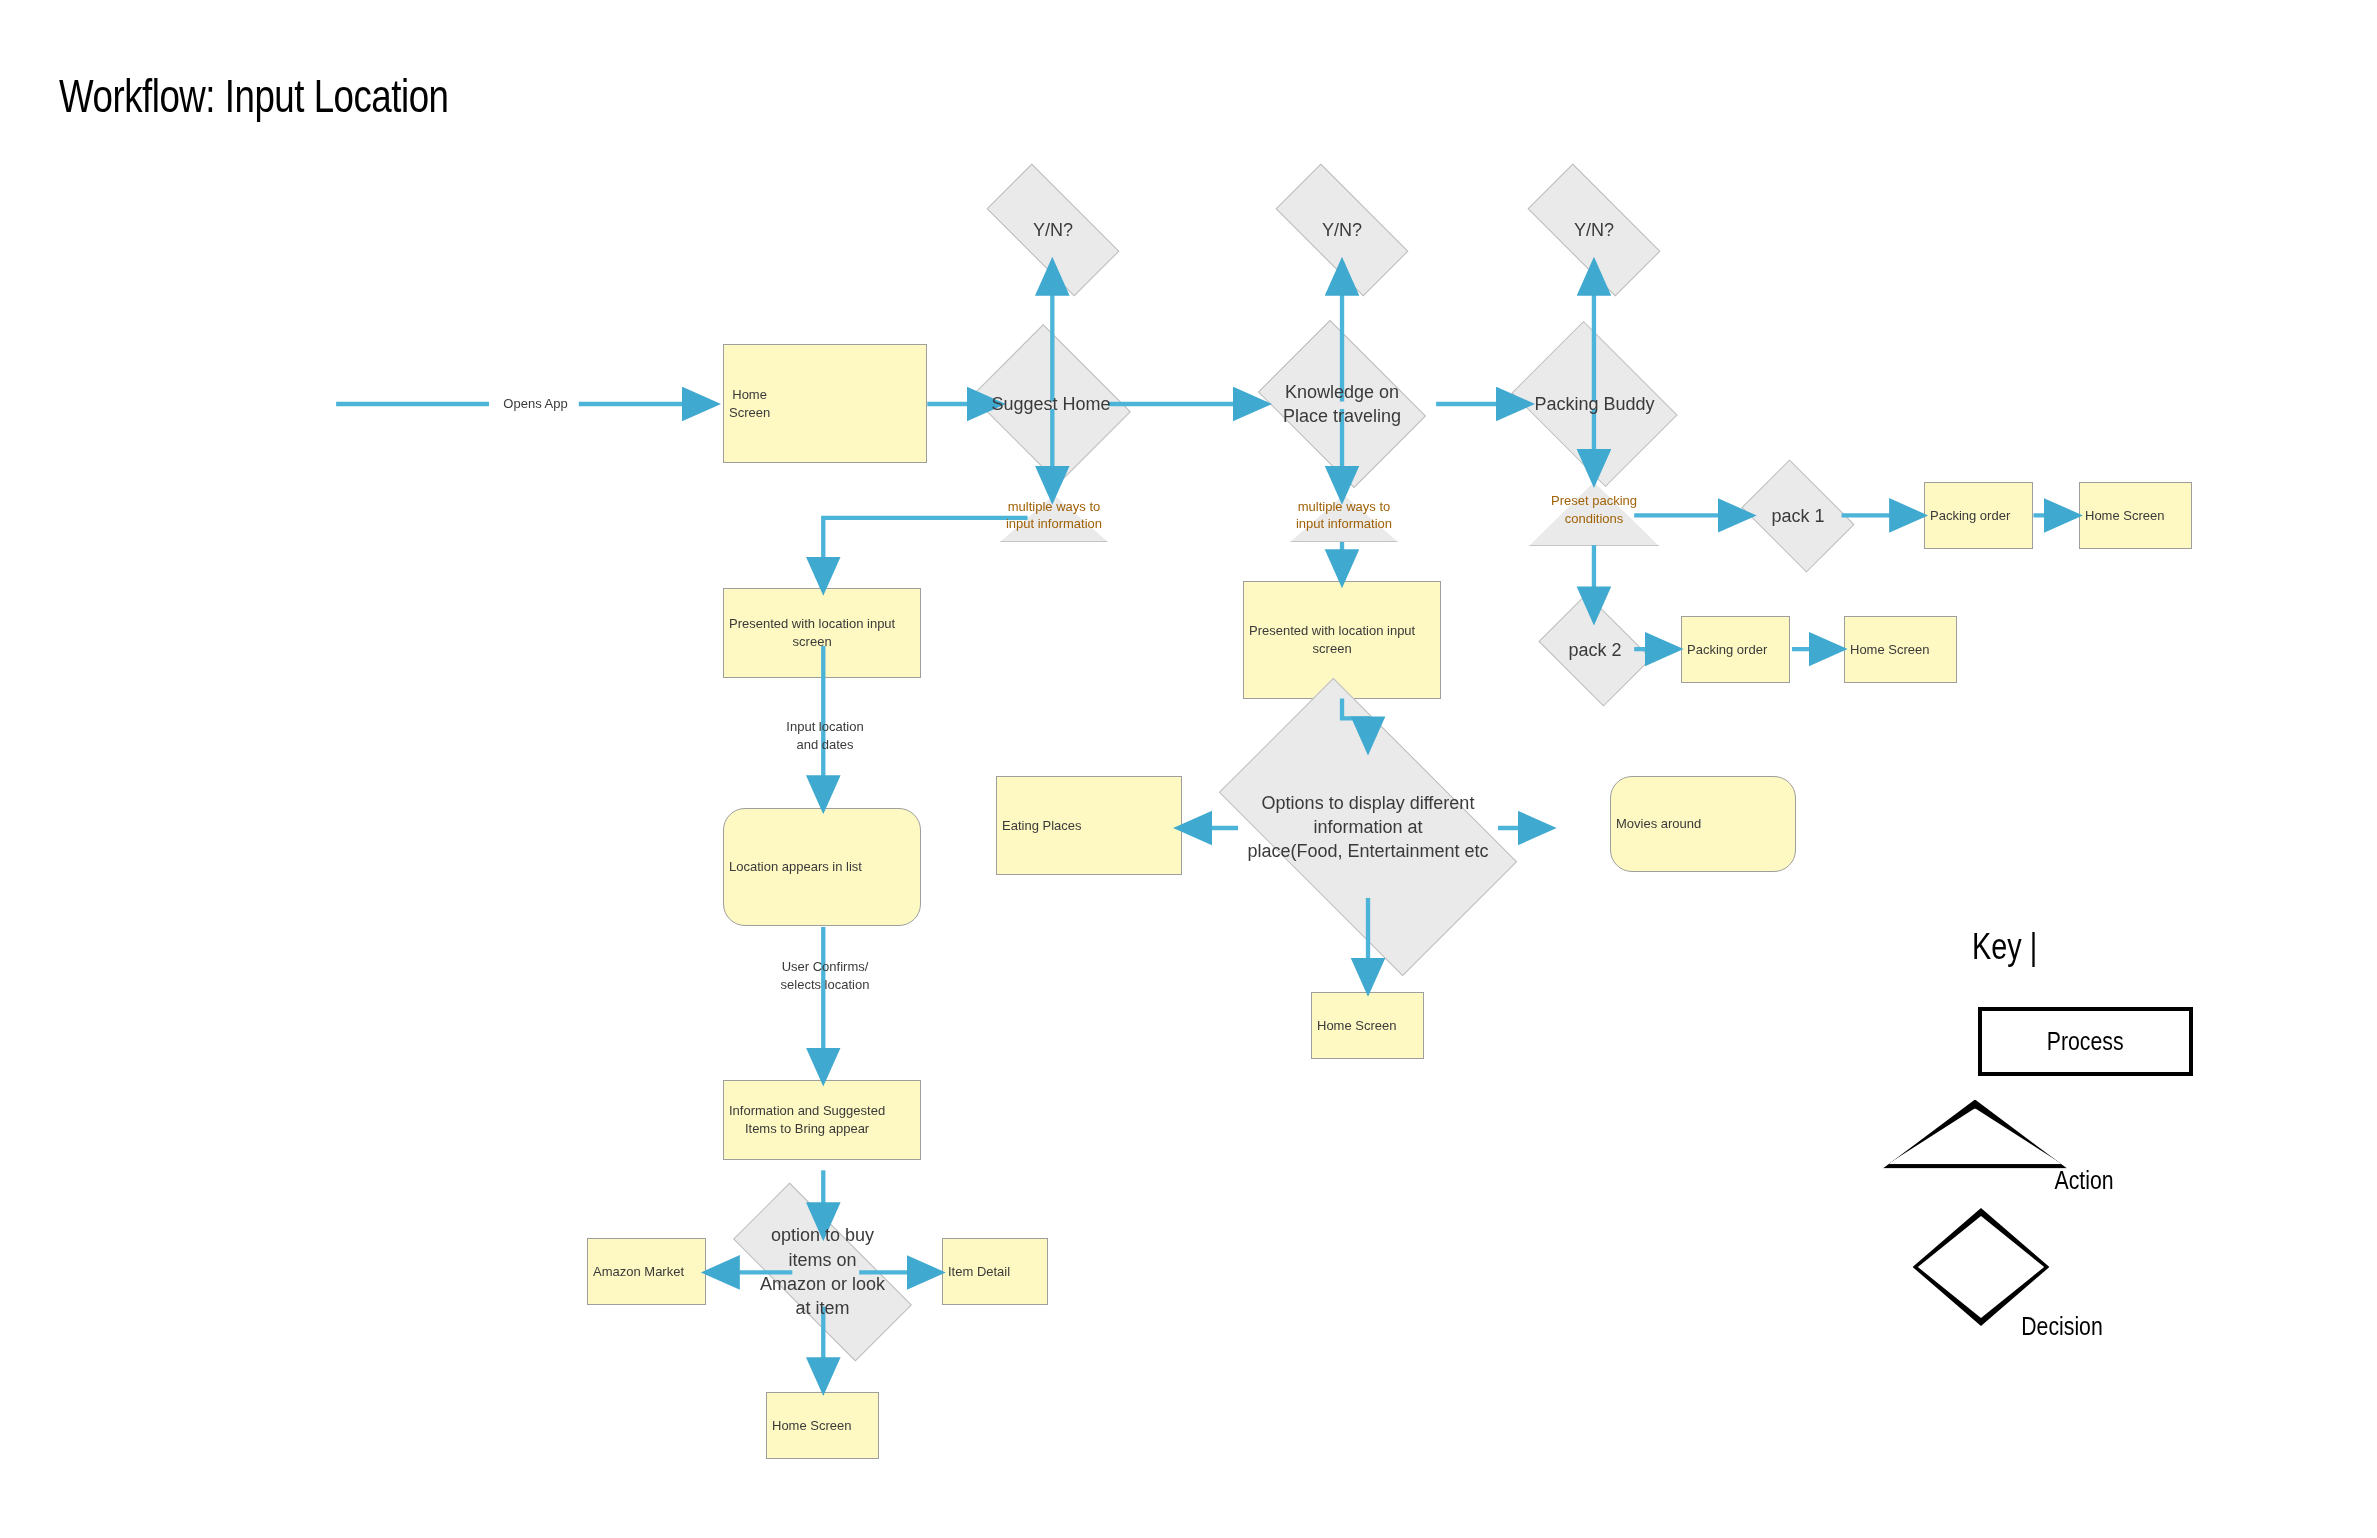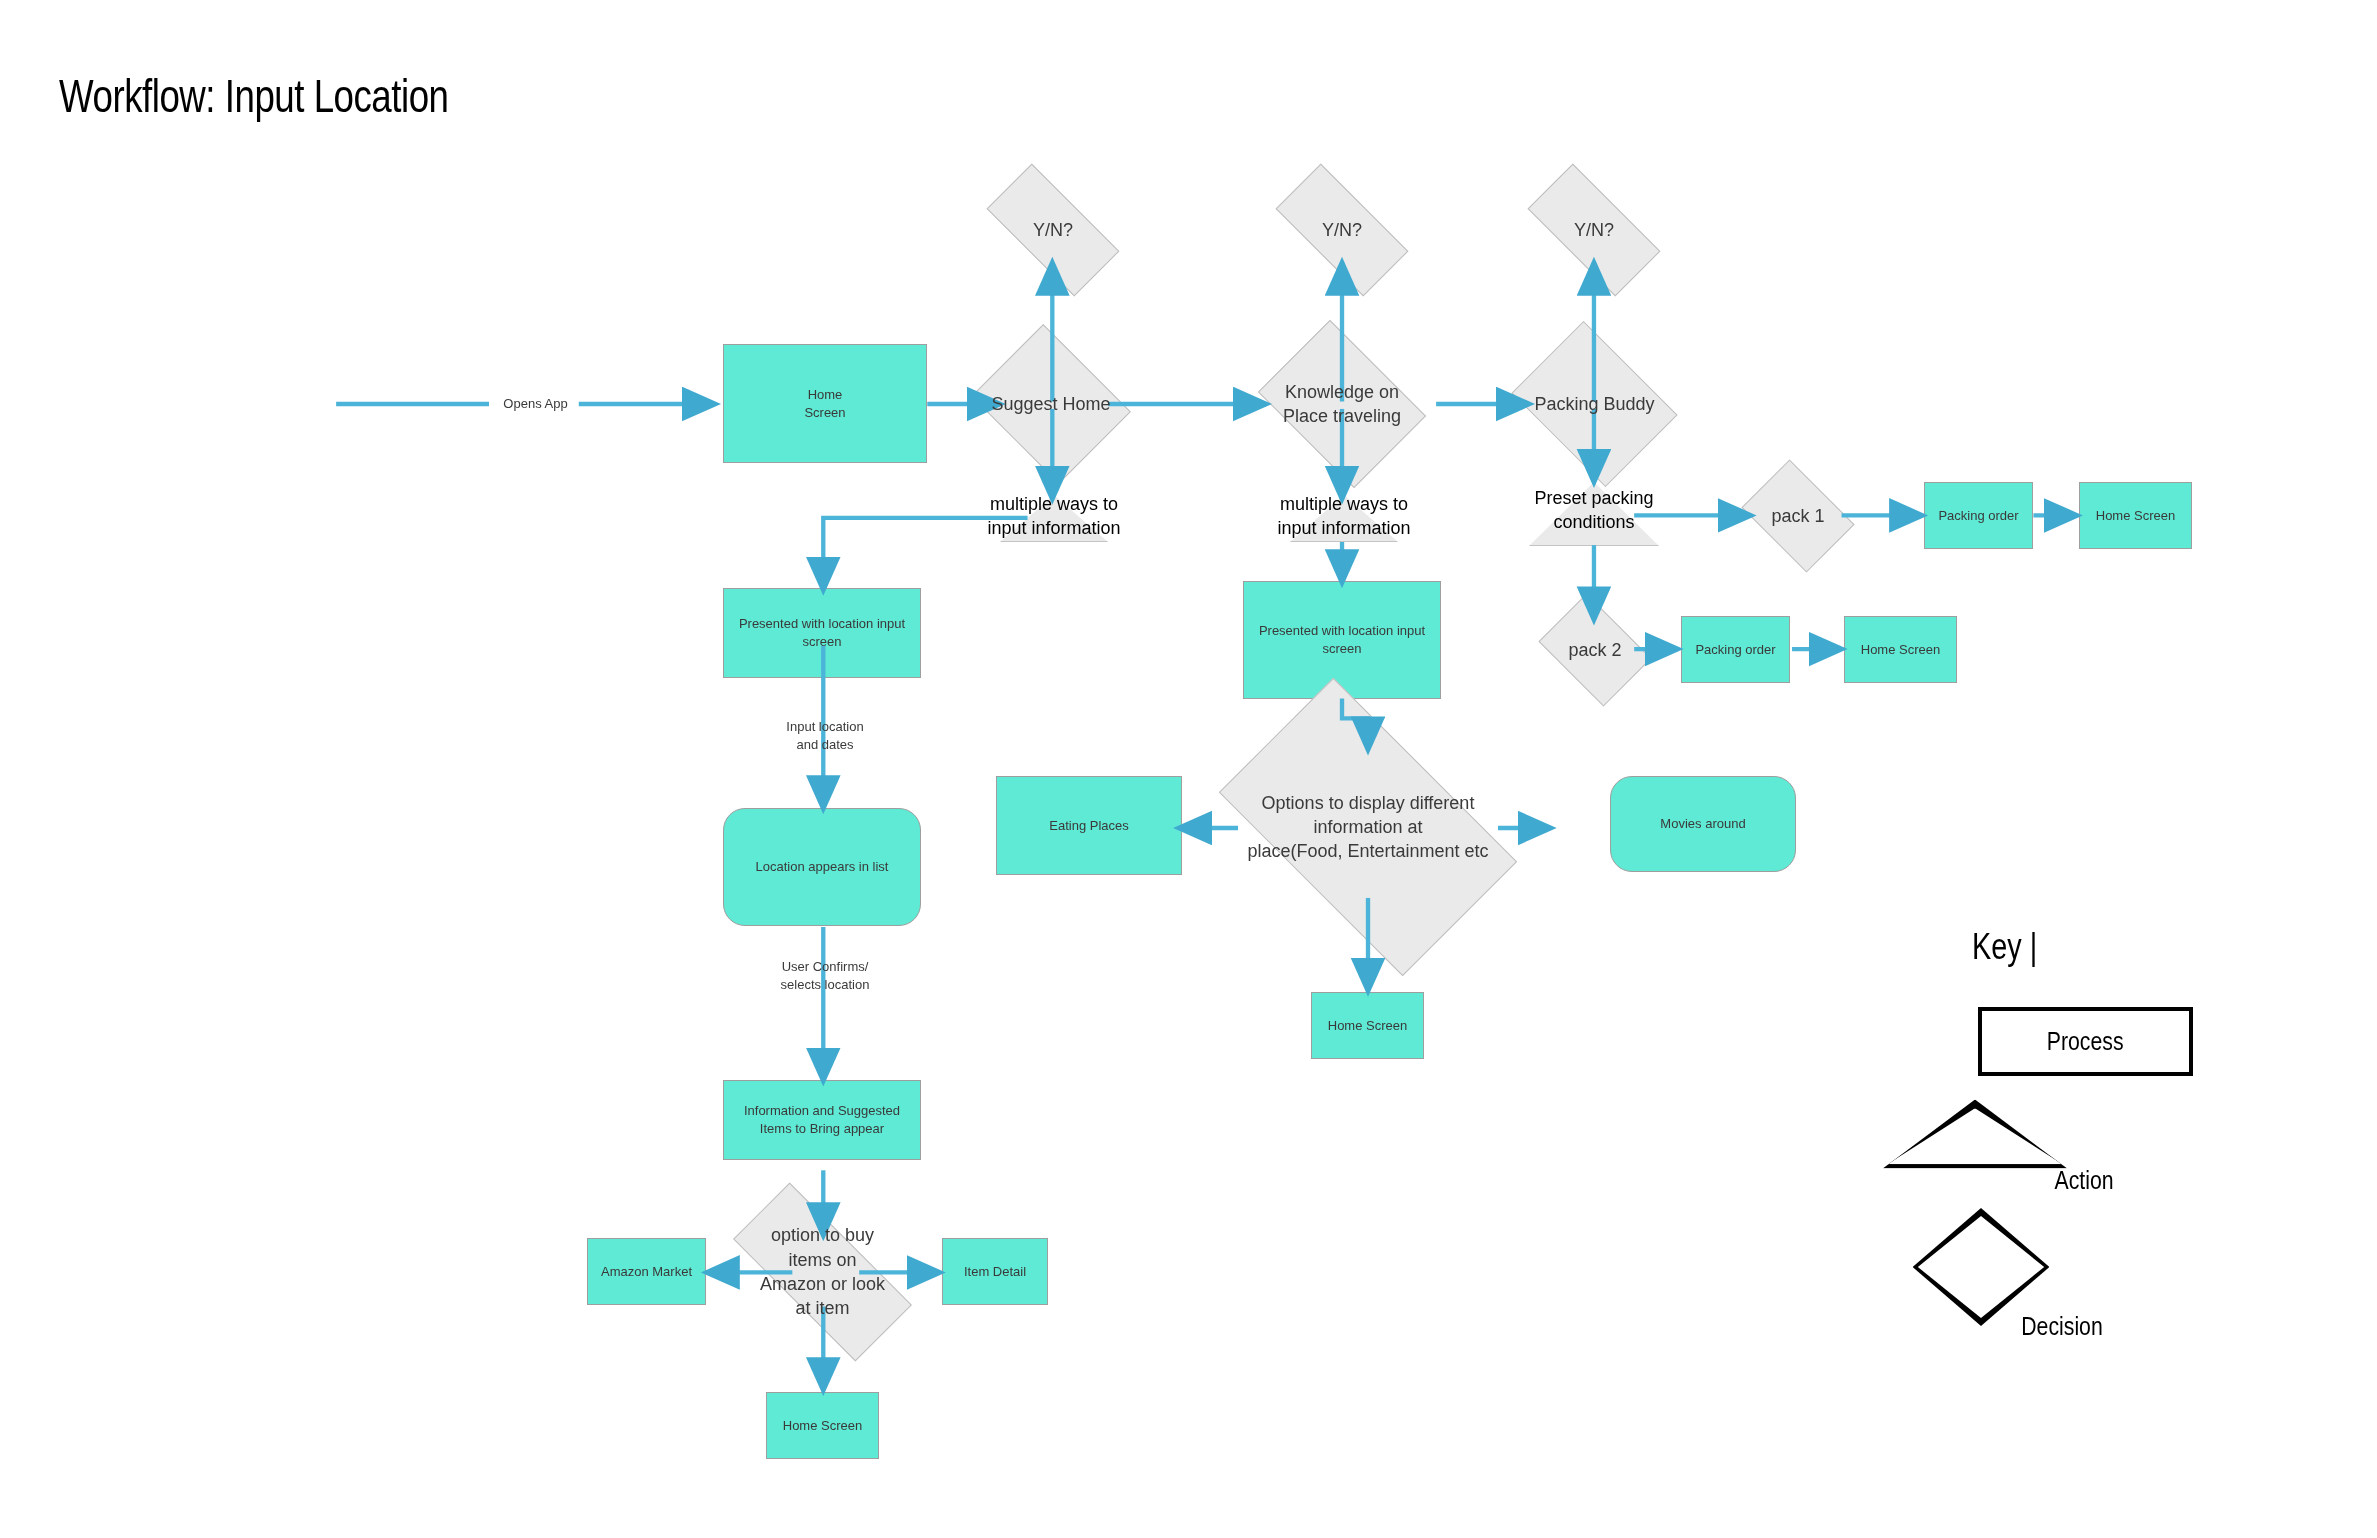--- a/index.html
+++ b/index.html
@@ -14,22 +14,22 @@
   .page-title{
     position:absolute;left:59px;top:68px;
     font-family:"Liberation Sans", sans-serif;
     font-size:47px;font-weight:300;letter-spacing:-0.6px;
     color:#000;white-space:nowrap;transform:scaleX(.78);transform-origin:left center;
   }
 
   
   .node{position:absolute;box-sizing:border-box;}
   .proc{
-    background:#5eead4;border:1.2px solid #9e9e9e;
-    display:flex;align-items:center;justify-content:center;text-align:center;
+    background:#fef9c3;border:1.2px solid #9e9e9e;
+    display:flex;align-items:center;justify-content:flex-start;text-align:center;
     color:#3a3a3a;font-size:13px;line-height:1.35;padding:2.5px 5px;
     box-sizing:border-box;
   }
   .proc .t{display:block;white-space:pre-line;}
 
   .dia{display:flex;align-items:center;justify-content:center;}
   .dia .shape{
     position:absolute;left:0;top:0;width:100%;height:100%;
     background:#eaeaea;border:1.2px solid #bdbdbd;
     transform:rotate(45deg);box-sizing:border-box;
@@ -41,21 +41,21 @@
 
   .tri{position:absolute;}
   .tri .shape{
     position:absolute;left:0;top:0;width:100%;height:100%;
     background:#eaeaea;border:1.2px solid #c4c4c4;
     clip-path:polygon(50% 0,100% 100%,0 100%);
     box-sizing:border-box;
   }
   .tri .lbl{
     position:absolute;left:50%;top:44%;transform:translate(-50%,-50%);
-    text-align:center;color:#000000;font-size:18px;line-height:1.35;
+    text-align:center;color:#a16207;font-size:13px;line-height:1.35;
     white-space:pre-line;width:210%;z-index:3;
   }
 
   
   .elabel{
     position:absolute;text-align:center;color:#3a3a3a;
     font-size:13px;line-height:1.35;white-space:pre-line;z-index:6;
     background:transparent;
   }
 

